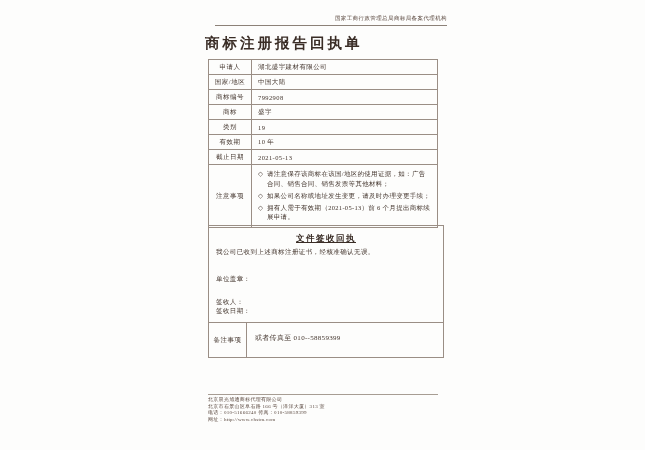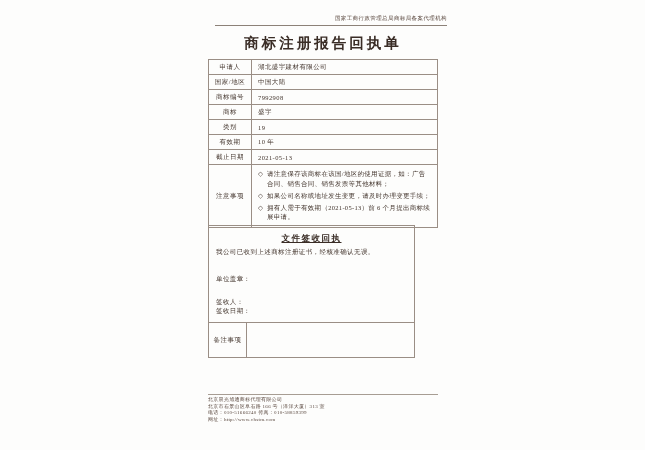--- a/index.html
+++ b/index.html
@@ -17,21 +17,21 @@
     position:absolute;left:215px;top:14px;width:232px;
     text-align:right;font-size:5.5px;line-height:9px;
     color:#5a483f;letter-spacing:.4px;
   }
   .header-rule{
     position:absolute;left:215px;top:25px;width:232px;height:0;
     border-top:1.2px solid #8c8178;
   }
   .doc-title{
     position:absolute;left:205px;top:34px;width:236px;
-    text-align:center;font-size:14.5px;font-weight:bold;
+    font-size:14.5px;font-weight:bold;
     letter-spacing:3px;color:#3a2d26;
   }
   
   .info-table{
     position:absolute;left:208px;top:59px;width:230px;
     border:1px solid #9a8e85;box-sizing:border-box;
     font-size:6.5px;
   }
   .irow{display:flex;border-bottom:1px solid #9a8e85;}
   .irow:last-child{border-bottom:none;}
@@ -46,21 +46,21 @@
     padding:0 6px;box-sizing:border-box;letter-spacing:.4px;
   }
   .irow.plain{height:14px;}
   .irow.notes{min-height:55px;}
   .notes-list{flex:1;padding:4px 6px 3px 6px;box-sizing:border-box;}
   .note-item{display:flex;margin-bottom:2.5px;line-height:9.5px;}
   .note-item .bullet{flex:0 0 9px;}
   .note-item .note-text{flex:1;letter-spacing:.3px;}
   
   .receipt-box{
-    position:absolute;left:208px;top:225px;width:207px;height:133px;
+    position:absolute;left:208px;top:225px;width:236px;height:133px;
     border:1px solid #9a8e85;box-sizing:border-box;font-size:6.5px;
   }
   .receipt-title{
     position:absolute;left:0;top:7px;width:100%;
     text-align:center;font-size:8.5px;font-weight:bold;
     letter-spacing:1.5px;text-decoration:underline;color:#3a2d26;
   }
   .receipt-statement{position:absolute;left:7px;top:22px;letter-spacing:.4px;}
   .receipt-seal{position:absolute;left:7px;top:49px;letter-spacing:.4px;}
   .receipt-signer{position:absolute;left:7px;top:72px;letter-spacing:.4px;}
@@ -145,20 +145,21 @@
 
   <div class="receipt-box">
     <div class="receipt-title">文件签收回执</div>
     <div class="receipt-statement">我公司已收到上述商标注册证书，经核准确认无误。</div>
     <div class="receipt-seal">单位盖章：</div>
     <div class="receipt-signer">签收人：</div>
     <div class="receipt-date">签收日期：</div>
     <div class="remarks-row">
       <div class="lbl">备注事项</div>
       <div class="remarks-content">
+        <span class="remarks-line2">或者传真至 010--58859399</span>
       </div>
     </div>
   </div>
 
   <div class="footer">
     <div>北京晨光旭通商标代理有限公司</div>
     <div>北京市石景山区阜石路 166 号（泽洋大厦）313 室</div>
     <div>电话：010-51666240    传真：010-58859399</div>
     <div>网址：http://www.chstm.com</div>
   </div>

